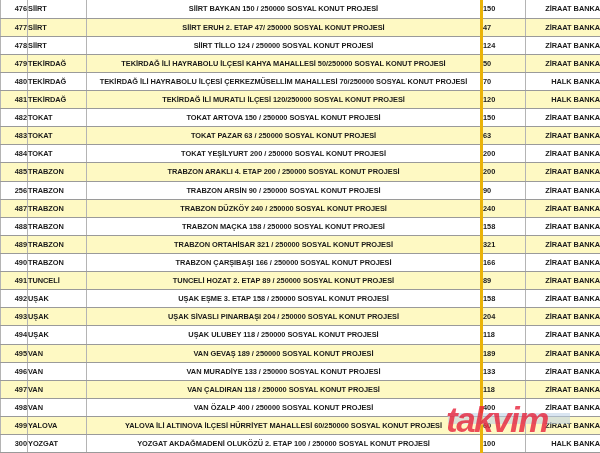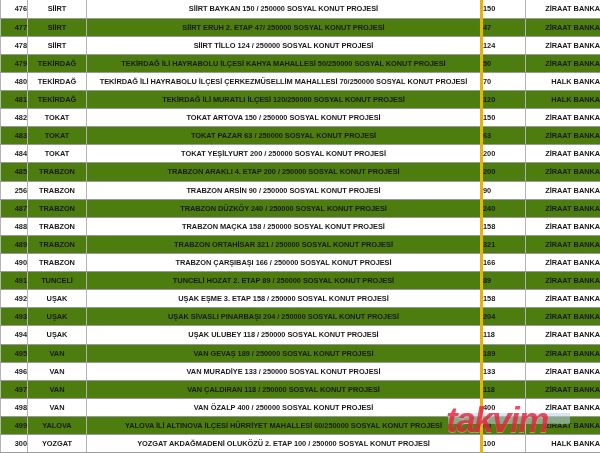--- a/index.html
+++ b/index.html
@@ -38,33 +38,33 @@
     line-height: 17.1px;
     letter-spacing: -0.04px;
     white-space: nowrap;
     overflow: hidden;
     vertical-align: middle;
     font-weight: 600;
   }
 
   
   .row-odd td  { background: #ffffff; }
-  .row-even td { background: #4d7c0f; }
+  .row-even td { background: #fef9c3; }
 
   
   .col-no {
     width: 26px;
     text-align: right;
     padding-right: 4px;
     border-right: 1px solid #b4b4b4;
     color: #1a1a1a;
   }
   .col-city {
     width: 58px;
-    text-align: center;
+    text-align: left;
     padding-left: 4px;
     border-right: 1px solid #b4b4b4;
   }
   .col-project {
     width: 393px;
     text-align: center;
     padding-left: 8px;
     border-right: 3px solid #eab308;
   }
   .col-count {

